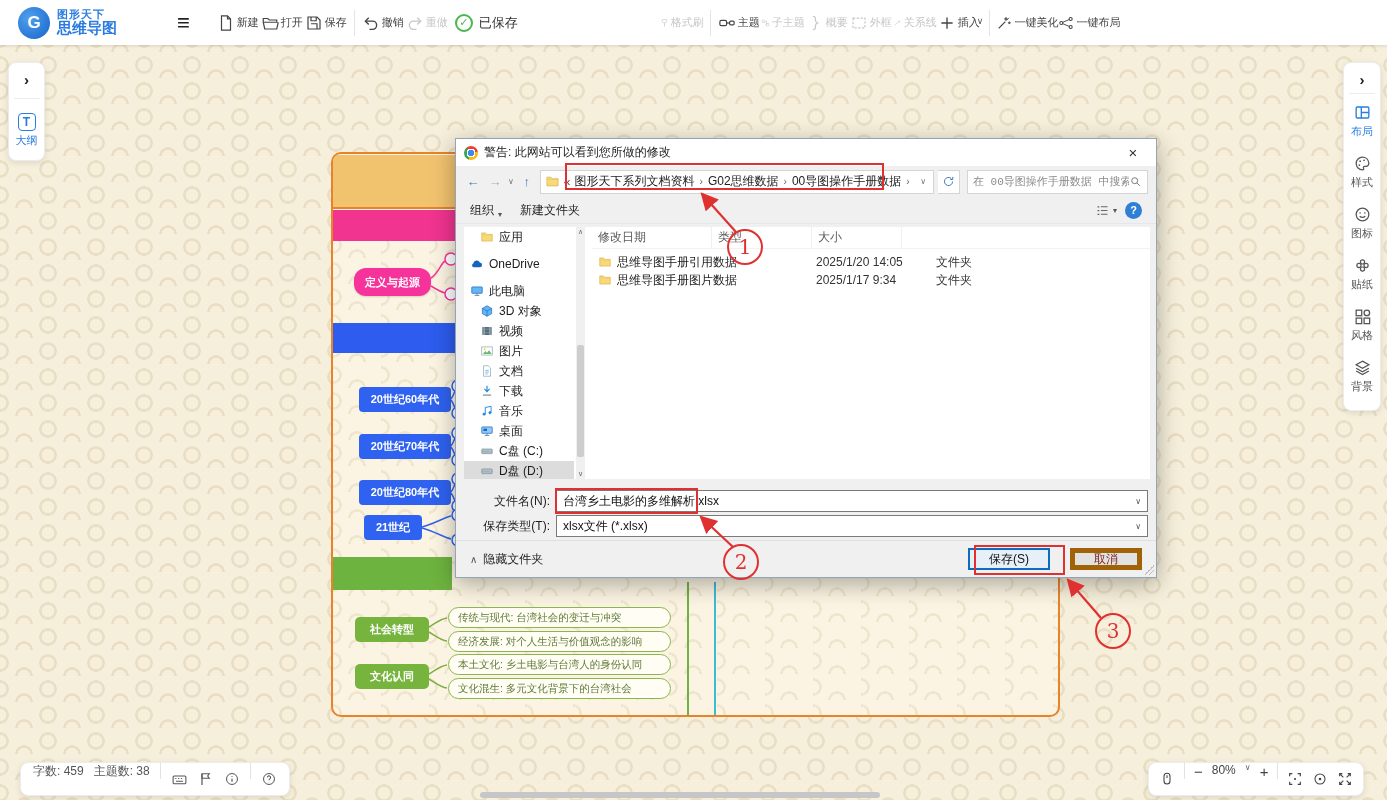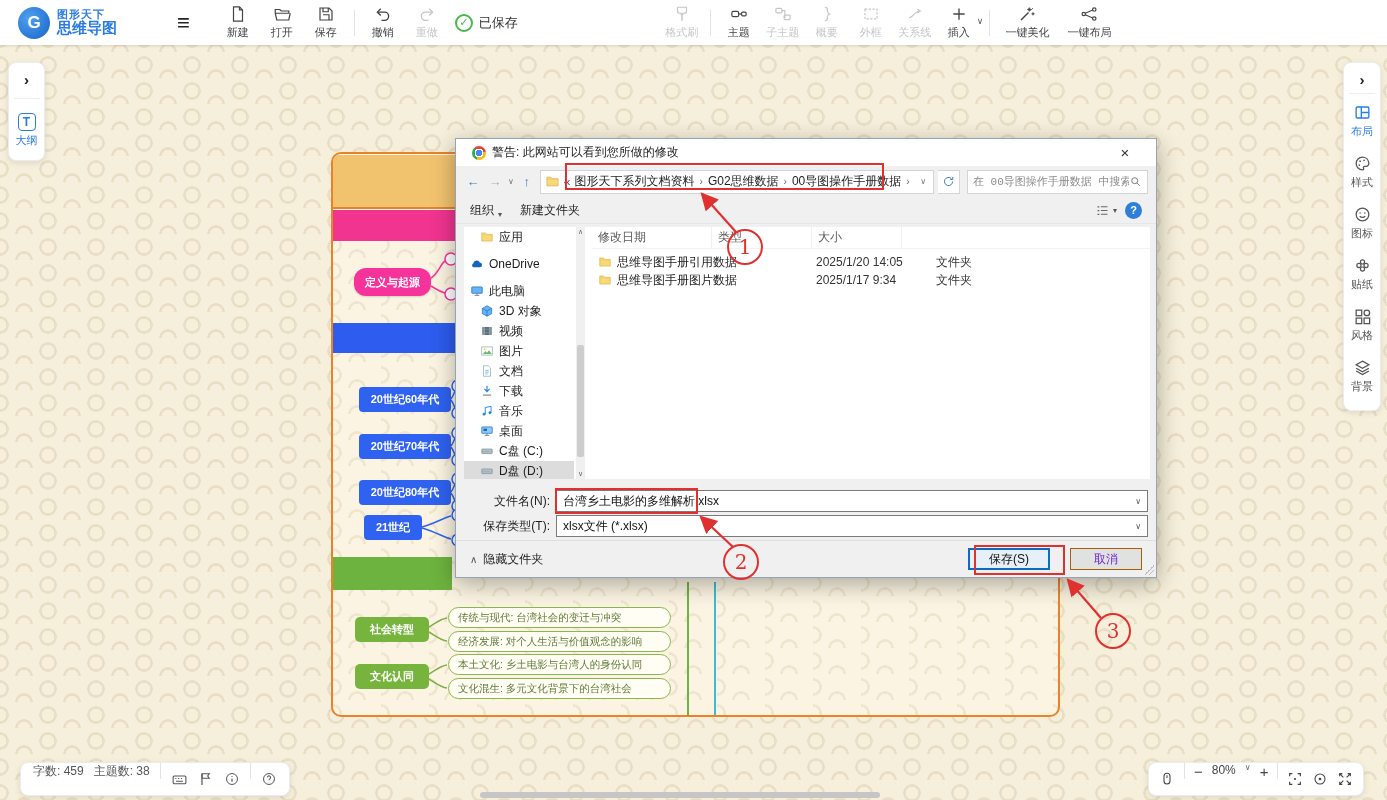--- a/index.html
+++ b/index.html
@@ -21,21 +21,21 @@
   
   .topbar{left:0;top:0;width:1387px;height:45px;background:#fff;z-index:7;
     display:flex;align-items:center;box-shadow:0 1px 3px rgba(0,0,0,.12);padding:0 10px}
   .logo{display:flex;align-items:center;gap:7px;margin-left:8px}
   .logo-badge{width:32px;height:32px;border-radius:50%;background:radial-gradient(circle at 35% 35%,#4fa0f0,#1763c8);
     color:#fff;font-weight:bold;font-size:17px;display:flex;align-items:center;justify-content:center}
   .logo-text{line-height:1.05;color:#2a7ce0;font-weight:bold}
   .logo-text .l1{font-size:11px;letter-spacing:1px}
   .logo-text .l2{font-size:15px}
   .hamburger{font-size:22px;color:#222;margin:0 26px 0 60px;cursor:pointer}
-  .tbtn{display:flex;flex-direction:column;align-items:center;justify-content:center;
+  .tbtn{display:flex;align-items:center;justify-content:center;
     width:44px;height:42px;color:#444;font-size:11px;gap:2px;cursor:pointer}
   .tbtn .lbl{white-space:nowrap}
   .tbtn.disabled{color:#c6c6c6}
   .tbtn.wide{width:62px}
   .vsep{width:1px;height:26px;background:#e4e4e4;margin:0 6px}
   .savedchip{display:flex;align-items:center;gap:6px;margin-left:6px;font-size:13px;color:#333}
   .okring{width:18px;height:18px;border-radius:50%;border:2px solid #49b84a;color:#49b84a;
     display:flex;align-items:center;justify-content:center;font-size:11px;font-weight:bold}
   .insert-wrap{display:flex;align-items:flex-start}
   .caret{font-size:9px;color:#555;margin-top:14px;margin-left:-4px}
@@ -68,21 +68,21 @@
   .mnode.pink{background:#f5339b;border-radius:12px;box-shadow:0 1px 2px rgba(0,0,0,.15)}
   .mnode.bluen{background:#2f62f0;border-radius:4px}
   .mnode.greenn{background:#76b43e;border-radius:5px}
   .leaf{position:absolute;left:115px;width:223px;height:21px;background:#fffdf4;border:1.5px solid #8ab54f;
     border-radius:11px;display:flex;align-items:center;padding:0 9px;font-size:10.5px;color:#5c7a35;white-space:nowrap}
   .mapsvg{position:absolute;left:0;top:0;z-index:2;pointer-events:none}
 
   
   .dialog{left:455px;top:138px;width:702px;height:440px;background:#f0f0f0;border:1px solid #93a5b4;
     box-shadow:0 6px 22px rgba(0,0,0,.32);z-index:5;font-size:12px}
-  .dtitle{height:27px;background:#fff;display:flex;align-items:center;padding:0 16px;gap:6px}
+  .dtitle{height:27px;background:#fff;display:flex;align-items:center;padding:0 8px;gap:6px}
   .chrome{width:14px;height:14px;border-radius:50%;
     background:
       radial-gradient(circle at 50% 50%, #4286f5 0 3.4px, #fff 3.5px 4.4px, rgba(0,0,0,0) 4.5px),
       conic-gradient(from -40deg,#ea4335 0 120deg,#fbbc05 120deg 240deg,#34a853 240deg 360deg)}
   .dtitle .ttl{flex:1;color:#222}
   .dclose{width:30px;text-align:center;font-size:15px;color:#333;cursor:pointer}
   .dnav{height:31px;display:flex;align-items:center;padding:0 8px;gap:4px;color:#555}
   .navglyph{width:18px;text-align:center;font-size:13px;color:#3e77b5;cursor:pointer}
   .navglyph.dim{color:#9bb3c8}
   .smallchev{font-size:8px;color:#777;cursor:pointer}
@@ -122,21 +122,21 @@
   .combo{flex:1;height:22px;background:#fff;border:1px solid #7a7a7a;display:flex;align-items:center;
     padding:0 6px;margin-right:8px;color:#111;cursor:pointer}
   .combo .cv{flex:1;white-space:nowrap;overflow:hidden}
   .combo .cchev{font-size:8px;color:#555}
   .dfoot{position:absolute;left:0;bottom:0;width:100%;height:37px;background:#f0f0f0;border-top:1px solid #dfdfdf;
     display:flex;align-items:center;padding:0 14px;gap:8px}
   .hidef{display:flex;align-items:center;gap:6px;color:#1d1d1d;cursor:pointer}
   .dfoot .spacer{flex:1}
   .btn{height:22px;display:flex;align-items:center;justify-content:center;font-size:12px;cursor:pointer}
   .btn.save{width:82px;background:#e7f0f8;border:2px solid #0d6cbd;color:#111}
-  .btn.cancel{width:72px;background:#e1e1e1;border:1px solid #a16207;color:#6d28d9;margin-left:12px}
+  .btn.cancel{width:72px;background:#e1e1e1;border:5px solid #a16207;color:#7f1d1d;margin-left:12px}
   .grip{position:absolute;right:2px;bottom:2px;width:10px;height:10px;
     background:linear-gradient(135deg,transparent 0 50%,#b9b9b9 50% 56%,transparent 56% 72%,#b9b9b9 72% 78%,transparent 78%)}
 
   
   .redbox{position:absolute;border:2px solid #e03131;z-index:9;pointer-events:none}
   .acircle{position:absolute;width:36px;height:36px;border-radius:50%;border:2.5px solid #e03131;color:#e03131;
     font-size:20px;display:flex;align-items:center;justify-content:center;z-index:9;pointer-events:none;font-family:"DejaVu Serif",serif}
   .arrowsvg{position:absolute;left:0;top:0;z-index:9;pointer-events:none}
 
   

